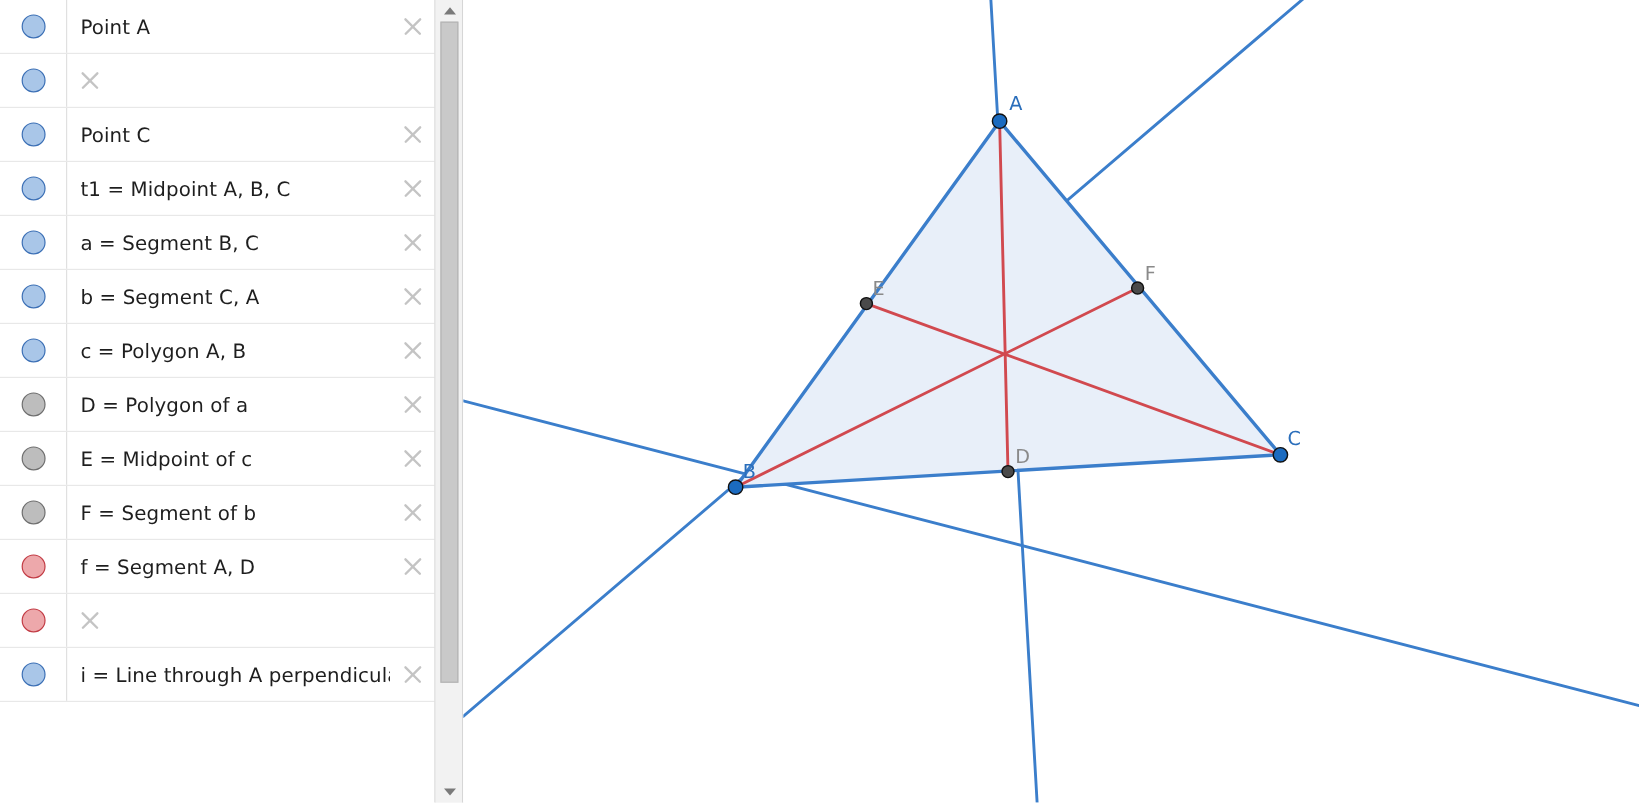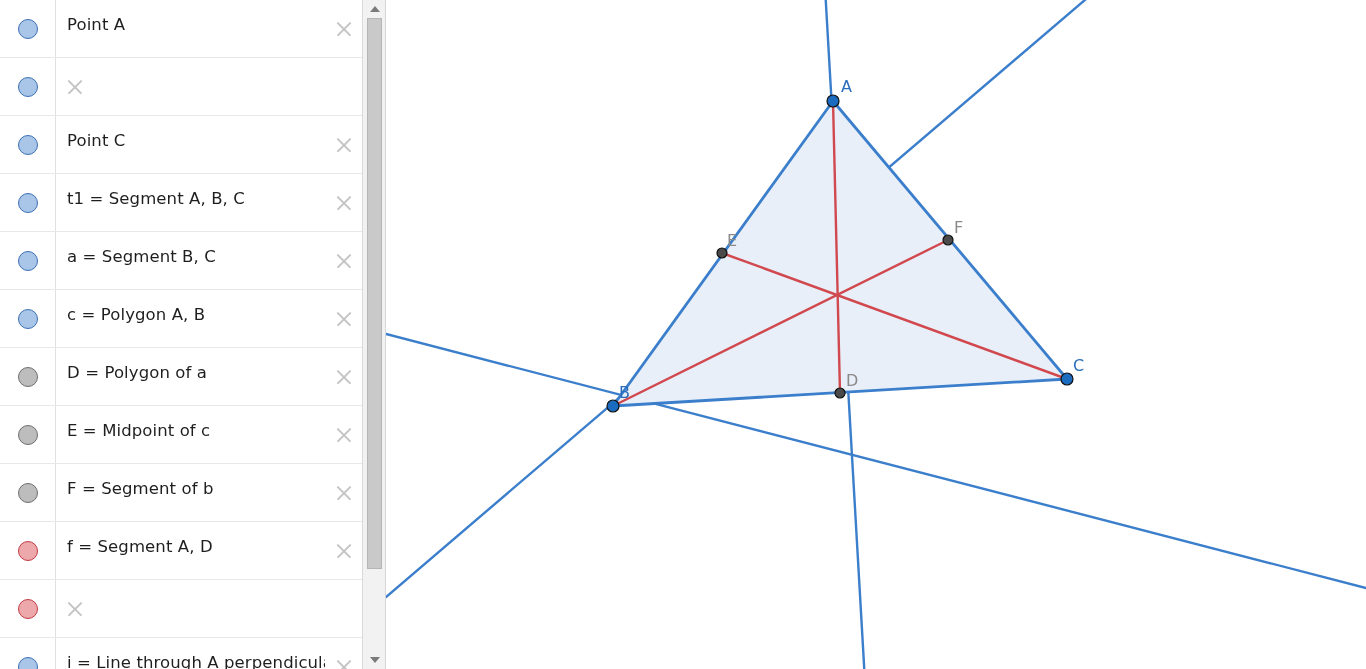--- a/index.html
+++ b/index.html
@@ -28,22 +28,23 @@
   }
   #rows-viewport {
     position: absolute;
     left: 0; top: 0;
     width: 363px;
     height: 669px;
     overflow: hidden;
   }
   .row {
     position: relative;
-    height: 58px;
+    height: 45px;
     display: flex;
+    align-items: center;
     border-bottom: 1px solid #e8e8e8;
     background: #ffffff;
   }
   .row-marker-cell {
     width: 56px;
     height: 100%;
     flex: 0 0 56px;
     display: flex;
     align-items: center;
     justify-content: center;
@@ -170,28 +171,35 @@
           <div class="row-marker-cell">
             <span class="marker blue"></span>
           </div>
           <div class="row-label">Point C</div>
           <div class="row-close"></div>
         </div>
         <div class="row">
           <div class="row-marker-cell">
             <span class="marker blue"></span>
           </div>
-          <div class="row-label">t1 = Segment A, B, C</div>
+          <div class="row-label">t1 = Midpoint A, B, C</div>
           <div class="row-close"></div>
         </div>
         <div class="row">
           <div class="row-marker-cell">
             <span class="marker blue"></span>
           </div>
           <div class="row-label">a = Segment B, C</div>
+          <div class="row-close"></div>
+        </div>
+        <div class="row">
+          <div class="row-marker-cell">
+            <span class="marker blue"></span>
+          </div>
+          <div class="row-label">b = Segment C, A</div>
           <div class="row-close"></div>
         </div>
         <div class="row">
           <div class="row-marker-cell">
             <span class="marker blue"></span>
           </div>
           <div class="row-label">c = Polygon A, B</div>
           <div class="row-close"></div>
         </div>
         <div class="row">

